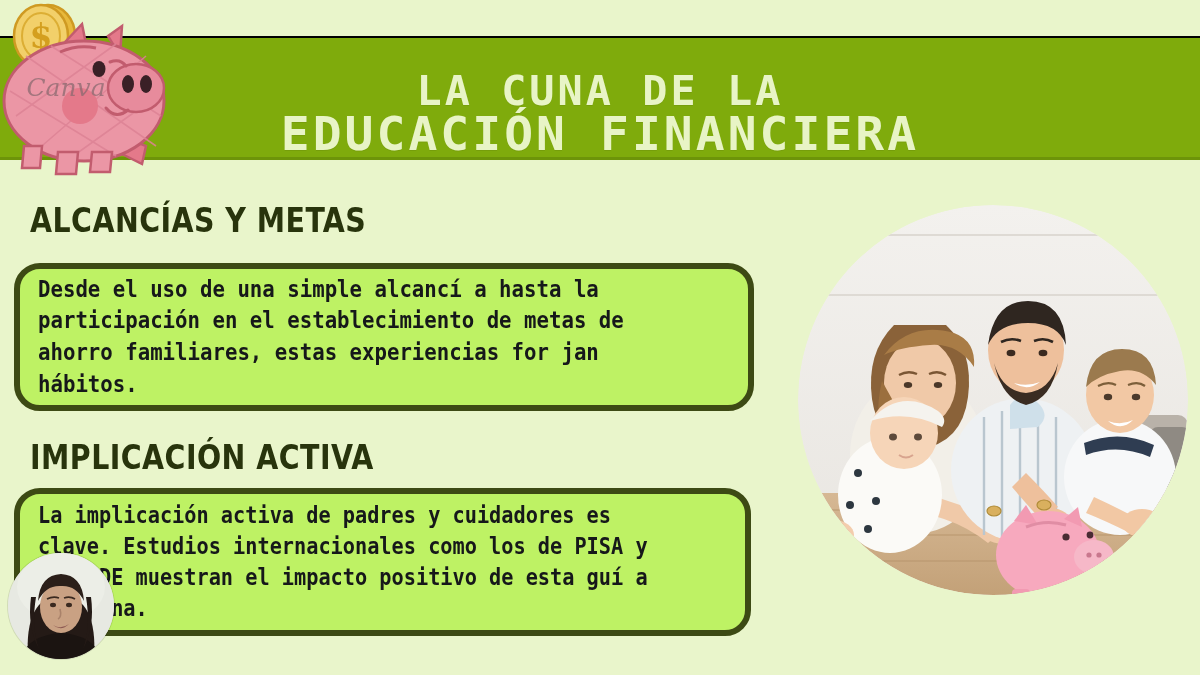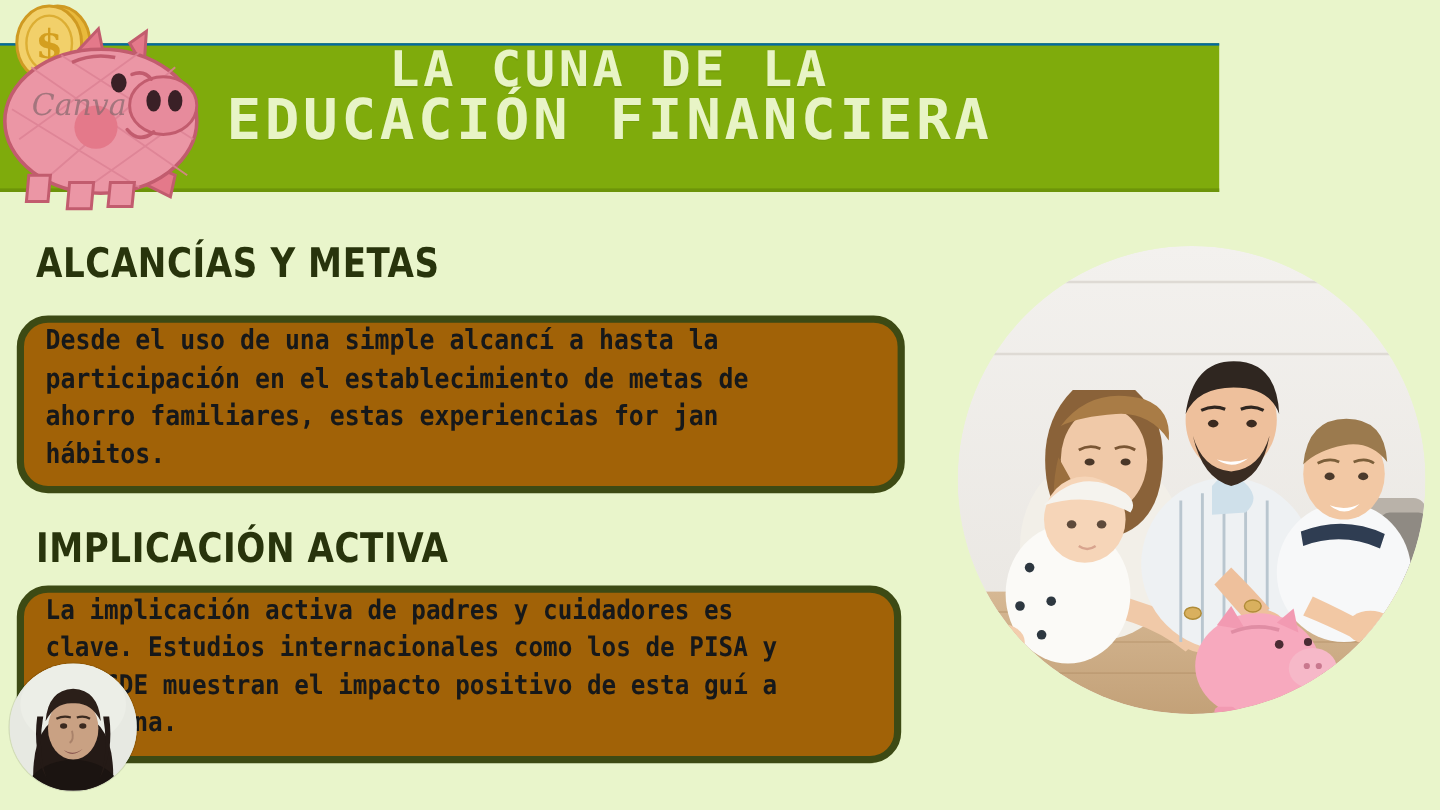--- a/index.html
+++ b/index.html
@@ -15,26 +15,26 @@
     position:absolute; inset:0;
     width:1200px; height:675px;
     background:#e9f5cb;
     overflow:hidden;
   }
 
   
   .banner {
     position:absolute;
     left:0; top:36px;
-    width:1016px; height:124px;
+    width:1200px; height:124px;
     background:#7fab0c;
-    border-top:2px solid #0369a1;
+    border-top:2px solid #000000;
     border-bottom:3px solid #6d9409;
     display:flex;
-    align-items:flex-start;
+    align-items:flex-end;
     justify-content:center;
   }
   .banner-title {
     text-align:center;
     color:#e8f4c6;
     font-family:"DejaVu Sans Mono", monospace;
     font-weight:bold;
     letter-spacing:3px;
     line-height:0.98;
     transform:scaleX(1.02);
@@ -61,25 +61,25 @@
     font-size:34px;
     letter-spacing:0.5px;
     transform:scaleX(0.93);
     transform-origin:left center;
   }
   .heading-1 { position:absolute; left:30px; top:40px; }
   .heading-2 { position:absolute; left:30px; top:277px; }
 
   .textbox {
     position:absolute;
-    background:#a16207;
+    background:#bef264;
     border:6px solid #3d4a14;
     border-radius:26px;
     display:flex;
-    align-items:flex-start;
+    align-items:center;
   }
   .box-1 { left:14px; top:103px; width:740px; height:148px; }
   .box-2 { left:14px; top:328px; width:737px; height:148px; }
 
   .box-text {
     font-family:"DejaVu Sans Mono", monospace;
     font-weight:bold;
     font-size:23px;
     line-height:1.38;
     color:#16181a;

